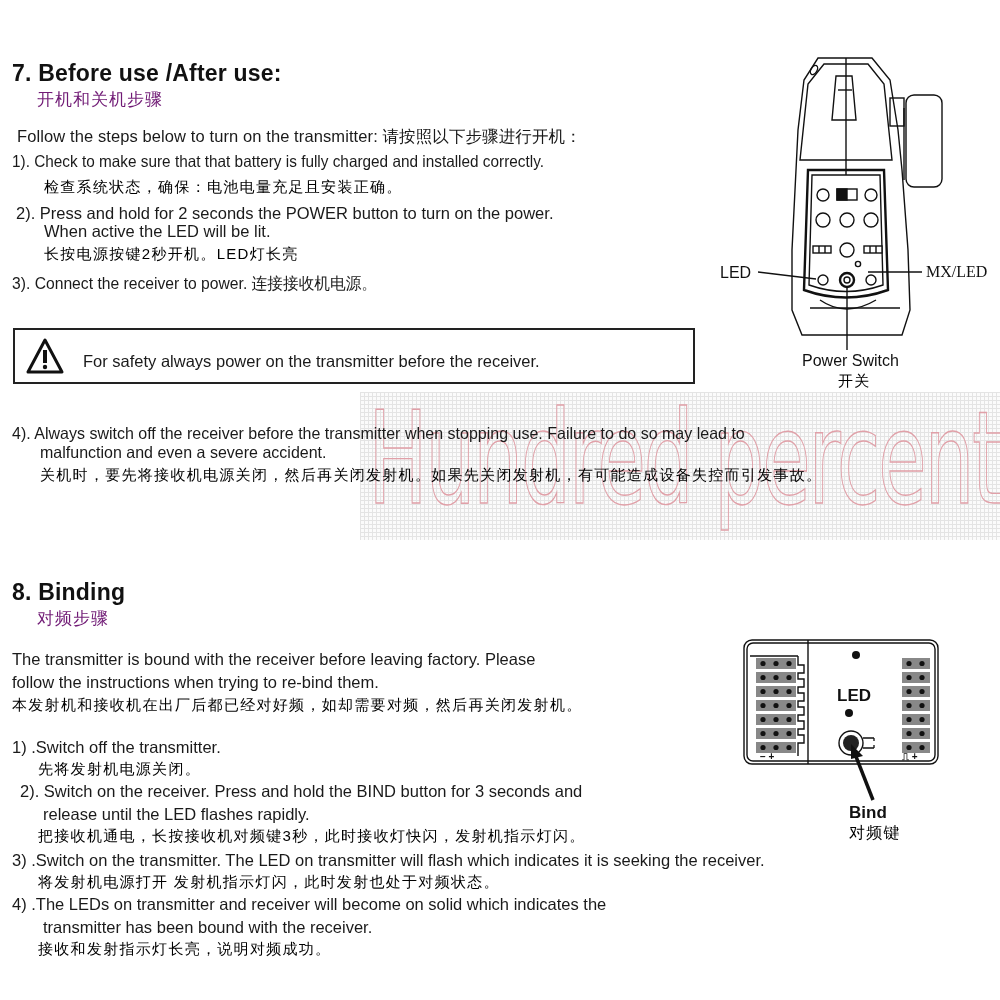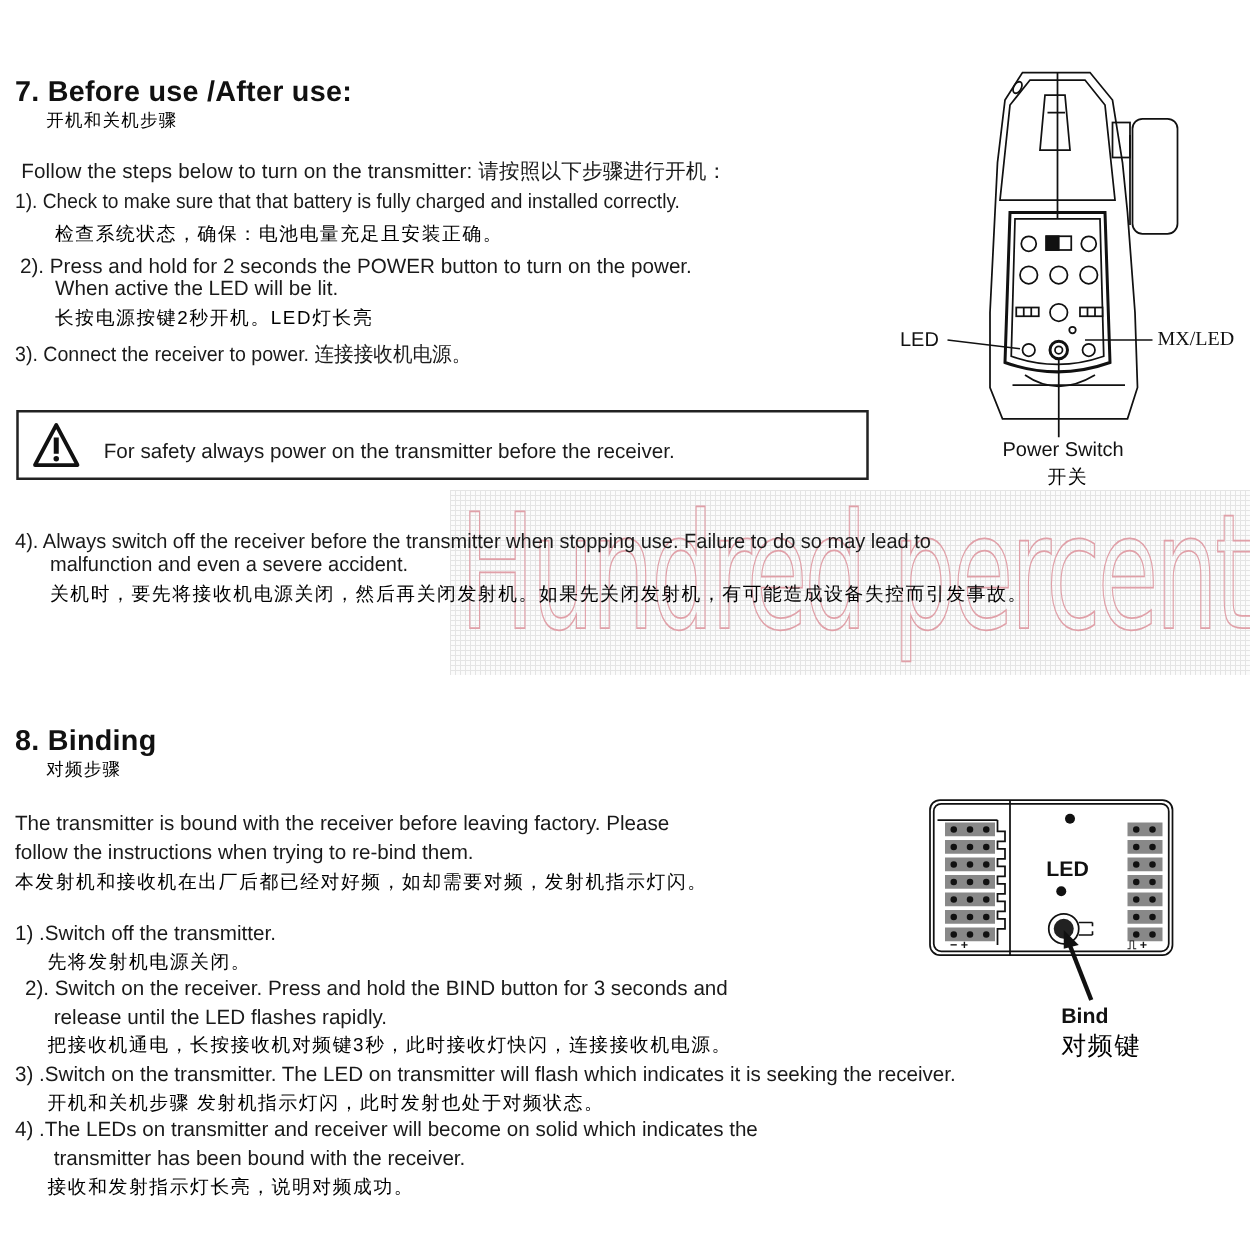--- a/index.html
+++ b/index.html
@@ -3,21 +3,21 @@
 <meta charset="utf-8">
 <style>
   html, body { margin: 0; padding: 0; }
   body {
     width: 1000px; height: 1000px; position: relative; overflow: hidden;
     background: #ffffff; color: #111;
     font-family: "Liberation Sans", "DejaVu Sans", sans-serif;
   }
   .abs { position: absolute; }
   .h1 { font-weight: bold; font-size: 23px; letter-spacing: 0.2px; color: #111; white-space: nowrap; }
-  .zh-sub { font-size: 14px; color: #000000; white-space: nowrap; letter-spacing: 1px; }
+  .zh-sub { font-size: 17px; color: #701a75; white-space: nowrap; letter-spacing: 1px; }
   .line { font-size: 16.5px; white-space: nowrap; color: #1a1a1a; transform-origin: left top; }
   .zh { font-size: 15px; letter-spacing: 1.3px; white-space: nowrap; color: #000000; }
   .warnbox {
     left: 13px; top: 328px; width: 682px; height: 56px;
     border: 2px solid #222; box-sizing: border-box; background: #fff;
   }
   .watermark {
     left: 360px; top: 392px; width: 640px; height: 148px;
     background-color: #fbfbfb;
     background-image:
@@ -122,31 +122,31 @@
 <div class="abs label" style="left:720px; top:264px;">LED</div>
 <div class="abs label" style="left:926px; top:263px;font-family:Liberation Serif, serif;">MX/LED</div>
 <div class="abs label" style="left:802px; top:352px;">Power Switch</div>
 <div class="abs zh" style="left:838px; top:372px;">开关</div>
 
 <div class="abs h1" style="left:12px; top:579px;">8. Binding</div>
 <div class="abs zh-sub" style="left:37px; top:607px;">对频步骤</div>
 
 <div class="abs line" style="left:12px; top:650px;">The transmitter is bound with the receiver before leaving factory. Please</div>
 <div class="abs line" style="left:12px; top:673px;">follow the instructions when trying to re-bind them.</div>
-<div class="abs zh" style="left:12px; top:696px;">本发射机和接收机在出厂后都已经对好频，如却需要对频，发射机指示灯闪。</div>
+<div class="abs zh" style="left:12px; top:696px;">本发射机和接收机在出厂后都已经对好频，如却需要对频，然后再关闭发射机。</div>
 
 <div class="abs line" style="left:12px; top:738px;">1) .Switch off the transmitter.</div>
 <div class="abs zh" style="left:38px; top:760px;">先将发射机电源关闭。</div>
 
 <div class="abs line" style="left:20px; top:782px;">2). Switch on the receiver. Press and hold the BIND button for 3 seconds and</div>
 <div class="abs line" style="left:43px; top:805px;">release until the LED flashes rapidly.</div>
-<div class="abs zh" style="left:38px; top:827px;">把接收机通电，长按接收机对频键3秒，此时接收灯快闪，连接接收机电源。</div>
+<div class="abs zh" style="left:38px; top:827px;">把接收机通电，长按接收机对频键3秒，此时接收灯快闪，发射机指示灯闪。</div>
 
 <div class="abs line" style="left:12px; top:851px;">3) .Switch on the transmitter. The LED on transmitter will flash which indicates it is seeking the receiver.</div>
-<div class="abs zh" style="left:38px; top:873px;">开机和关机步骤 发射机指示灯闪，此时发射也处于对频状态。</div>
+<div class="abs zh" style="left:38px; top:873px;">将发射机电源打开 发射机指示灯闪，此时发射也处于对频状态。</div>
 
 <div class="abs line" style="left:12px; top:895px;">4) .The LEDs on transmitter and receiver will become on solid which indicates the</div>
 <div class="abs line" style="left:43px; top:918px;">transmitter has been bound with the receiver.</div>
 <div class="abs zh" style="left:38px; top:940px;">接收和发射指示灯长亮，说明对频成功。</div>
 
 <svg class="abs" style="left:742px; top:638px;" width="200" height="130" viewBox="0 0 200 130">
   <g fill="none" stroke="#111" stroke-width="1.4">
     <rect x="2" y="2" width="194" height="124" rx="8"></rect>
     <rect x="5" y="5" width="188" height="118" rx="6"></rect>
     <line x1="66" y1="2" x2="66" y2="126"></line>
@@ -228,13 +228,13 @@
 </svg>
 <div class="abs bold-label" style="left:837px; top:686px;">LED</div>
 <div class="abs" style="left:760px; top:751px; font-size:10px; font-weight:bold;">− +</div>
 <div class="abs" style="left:902px; top:751px; font-size:10px; font-weight:bold;">⎍ +</div>
 
 <svg class="abs" style="left:845px; top:742px;" width="40" height="62">
   <line x1="28" y1="58" x2="10" y2="12" stroke="#111" stroke-width="3.5"></line>
   <path d="M6 2 L18 14 L6 17 Z" fill="#111"></path>
 </svg>
 <div class="abs bold-label" style="left:849px; top:803px;">Bind</div>
-<div class="abs zh" style="left:849px; top:823px; font-size:20px;">对频键</div>
+<div class="abs zh" style="left:849px; top:823px; font-size:16px;">对频键</div>
 
 </body></html>

